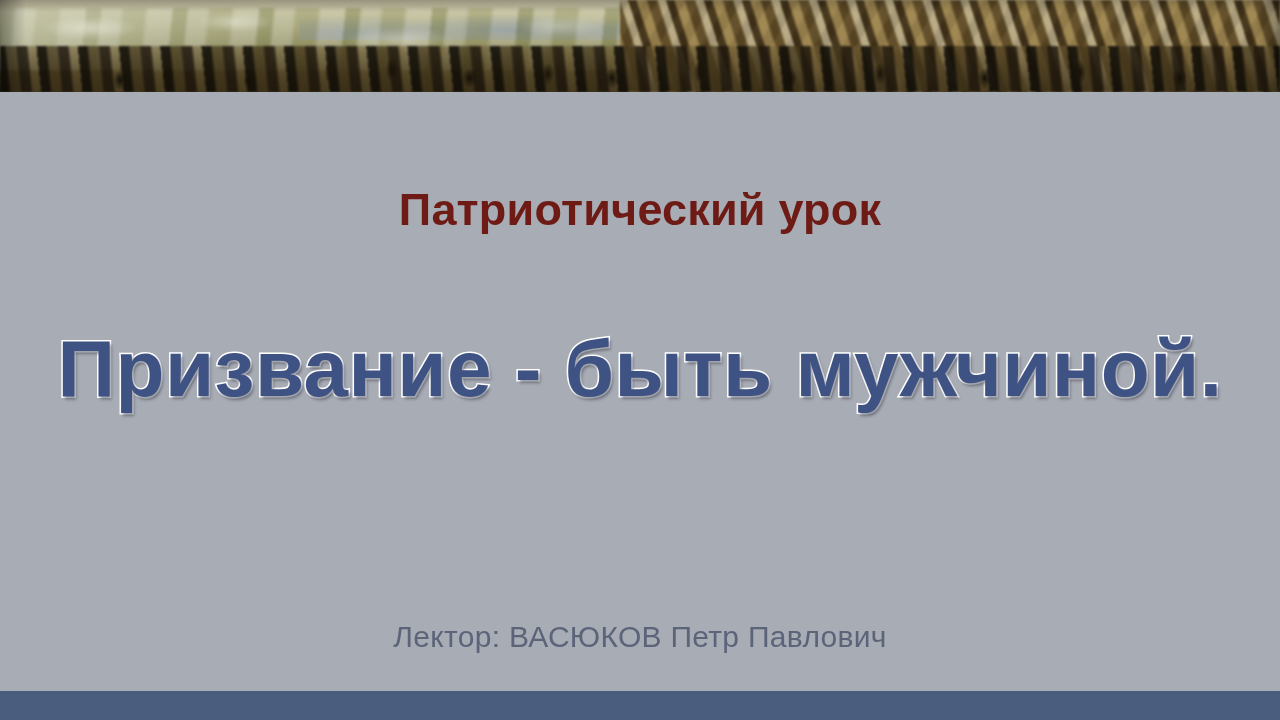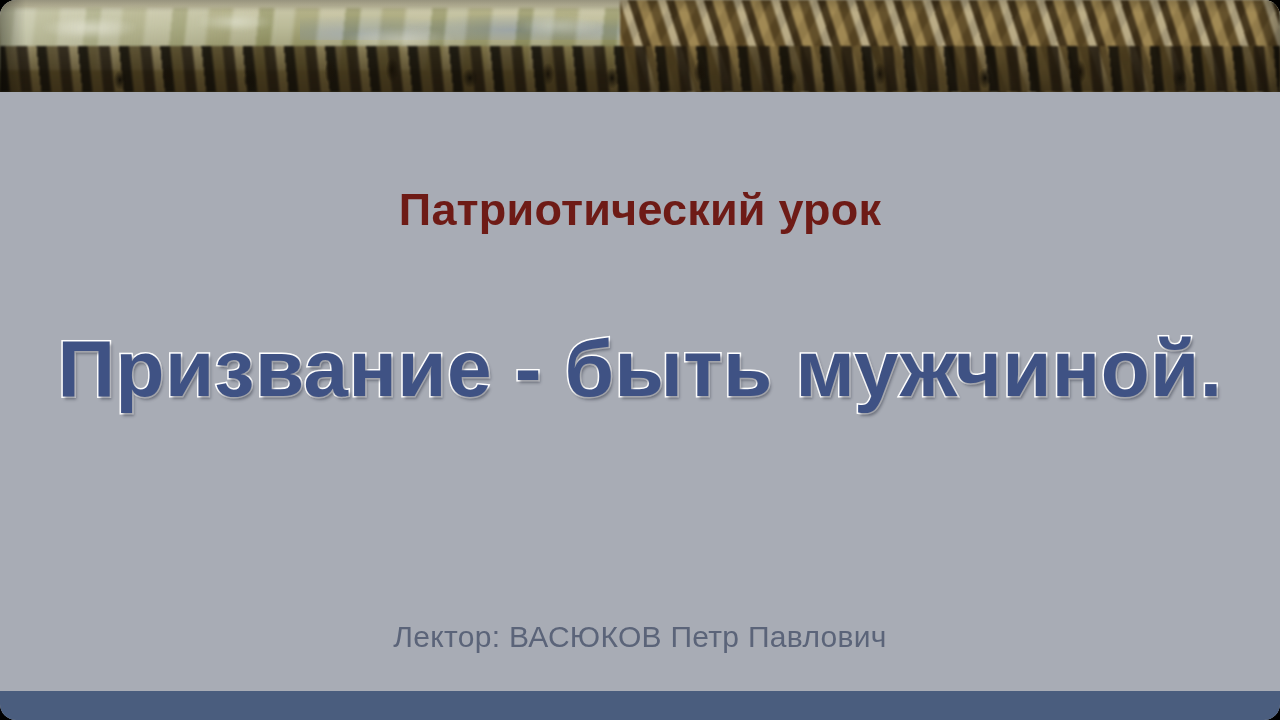--- a/index.html
+++ b/index.html
@@ -9,21 +9,20 @@
     background: #000;
   }
   #slide {
     position: relative;
     width: 1280px;
     height: 720px;
     overflow: hidden;
     background: #A8ACB5;
     font-family: "Liberation Sans", "DejaVu Sans", sans-serif;
     user-select: none;
-    border-radius: 16px;
   }
 
   
   #banner {
     position: absolute;
     left: 0;
     top: 0;
     width: 1280px;
     height: 92px;
     overflow: hidden;

